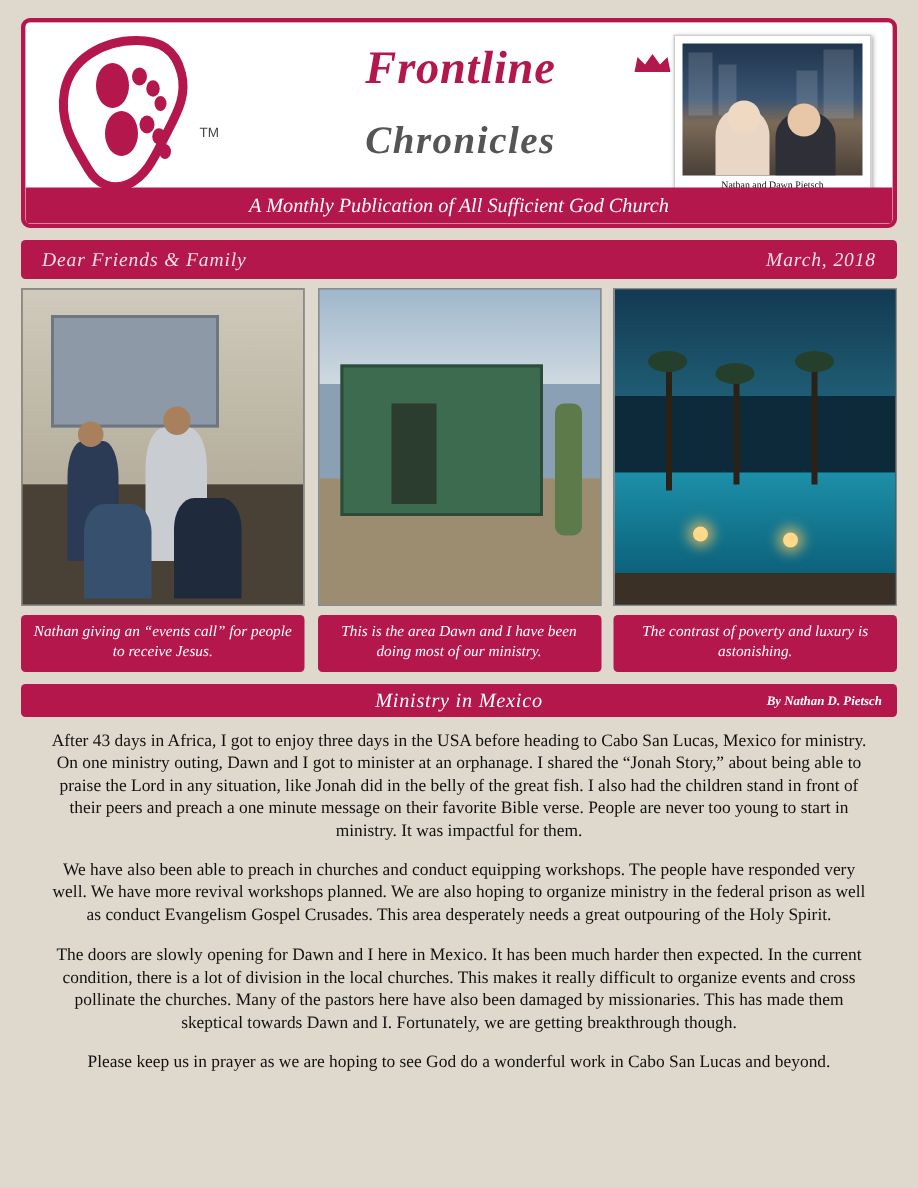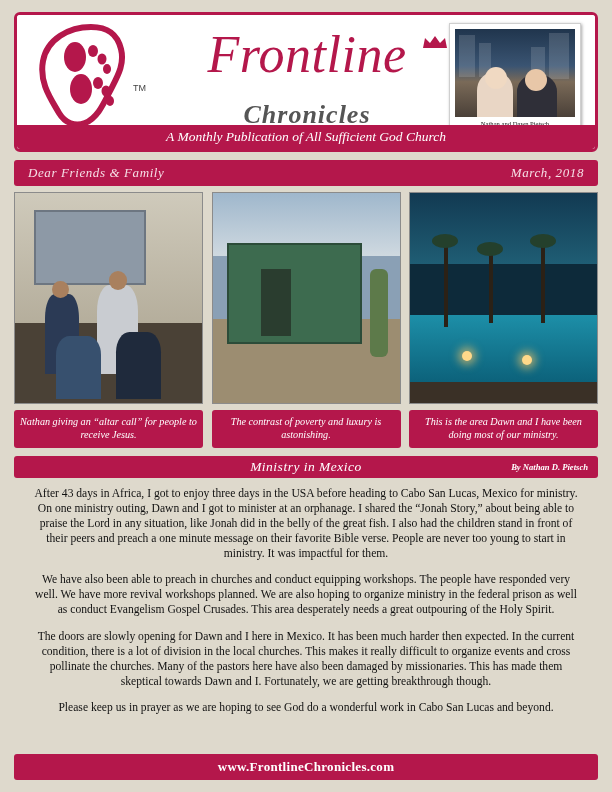--- a/index.html
+++ b/index.html
@@ -48,22 +48,22 @@
   .logo svg { display: block; }
   .title-block {
     position: absolute;
     left: 150px;
     top: 14px;
     width: 280px;
     text-align: center;
   }
   .title-main {
     font-family: "Liberation Serif", serif;
-    font-size: 52px;
-    font-weight: normal;
+    font-size: 31px;
+    font-weight: bold;
     font-style: italic;
     color: #b4174b;
     line-height: 1.0;
     letter-spacing: 0.5px;
   }
   .title-sub {
     font-family: "Liberation Serif", serif;
     font-size: 26px;
     font-weight: bold;
     font-style: italic;
@@ -377,32 +377,31 @@
       <div class="palm" style="left:42%;bottom:38%;height:36%;"></div>
       <div class="fronds" style="left:36%;bottom:70%;"></div>
       <div class="palm" style="left:70%;bottom:38%;height:40%;"></div>
       <div class="fronds" style="left:64%;bottom:74%;"></div>
       <div class="lamp" style="left:28%;bottom:20%;"></div>
       <div class="lamp" style="left:60%;bottom:18%;"></div>
     </div>
   </div>
 
   <div class="captions">
-    <div class="caption">Nathan giving an “altar call” for people to receive Jesus.</div>
+    <div class="caption">Nathan giving an “events call” for people to receive Jesus.</div>
+    <div class="caption">This is the area Dawn and I have been doing most of our ministry.</div>
     <div class="caption">The contrast of poverty and luxury is astonishing.</div>
-    <div class="caption">This is the area Dawn and I have been doing most of our ministry.</div>
   </div>
 
   <div class="article-head">
     <div class="article-title">Ministry in Mexico</div>
     <div class="article-byline">By Nathan D. Pietsch</div>
   </div>
 
   <div class="body-text">
     <p>After 43 days in Africa, I got to enjoy three days in the USA before heading to Cabo San Lucas, Mexico for ministry. On one ministry outing, Dawn and I got to minister at an orphanage. I shared the “Jonah Story,” about being able to praise the Lord in any situation, like Jonah did in the belly of the great fish. I also had the children stand in front of their peers and preach a one minute message on their favorite Bible verse. People are never too young to start in ministry. It was impactful for them.</p>
     <p>We have also been able to preach in churches and conduct equipping workshops. The people have responded very well. We have more revival workshops planned. We are also hoping to organize ministry in the federal prison as well as conduct Evangelism Gospel Crusades. This area desperately needs a great outpouring of the Holy Spirit.</p>
     <p>The doors are slowly opening for Dawn and I here in Mexico. It has been much harder then expected. In the current condition, there is a lot of division in the local churches. This makes it really difficult to organize events and cross pollinate the churches. Many of the pastors here have also been damaged by missionaries. This has made them skeptical towards Dawn and I. Fortunately, we are getting breakthrough though.</p>
     <p>Please keep us in prayer as we are hoping to see God do a wonderful work in Cabo San Lucas and beyond.</p>
   </div>
 
-  <div class="footer">www.FrontlineChronicles.com</div>
 
 </div>
 
 </body></html>

